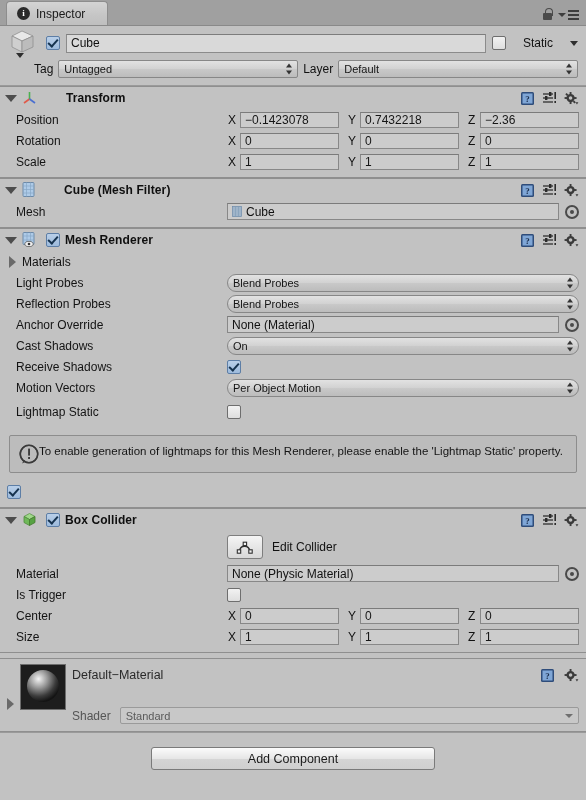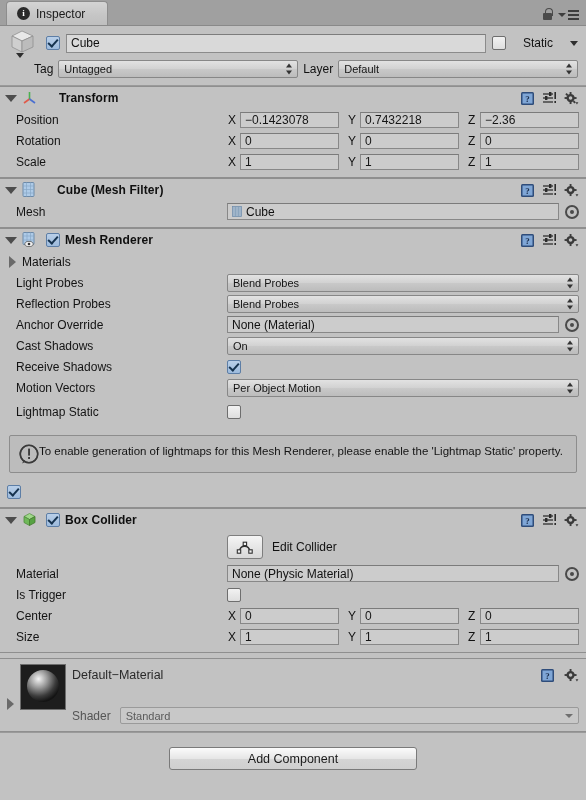--- a/index.html
+++ b/index.html
@@ -100,21 +100,21 @@
   
   .comp { background:#c2c2c2; border-top:1px solid #8f8f8f; border-bottom:1px solid #8f8f8f; }
   .comp + .comp { border-top: 1px solid #8f8f8f; margin-top: 0; }
   .comp-head {
     display:flex; align-items:center; gap:5px; height:22px; padding:0 7px 0 5px;
     background: #c2c2c2;
   }
   .foldout { width:0;height:0;border-left:6px solid transparent;border-right:6px solid transparent;border-top:7px solid #4d4d4d; flex:0 0 12px; }
   .foldout.closed { border-top:6px solid transparent; border-bottom:6px solid transparent; border-left:7px solid #6a6a6a; border-right:none; width:0;height:0; flex:0 0 7px;}
   .comp-title { font-size:12px; font-weight:bold; color:#0f0f0f; letter-spacing:0.1px; }
-  .comp-title.indent { margin-left:17px; }
+  .comp-title.indent { margin-left:24px; }
   .comp-head-icons { margin-left:auto; display:flex; align-items:center; gap:7px; }
 
   .ico-help { width:15px;height:15px; position:relative; }
   .ico-preset { width:15px;height:14px; position:relative; }
   .ico-gear { width:15px;height:15px; position:relative; display:flex; align-items:center; }
 
   .rows { padding: 0 7px 5px 7px; }
   .row { display:flex; align-items:center; height:21px; }
   .row .lab { width: 220px; flex:0 0 220px; font-size:12px; padding-left:9px; color:#141414;}
   .ctrl { flex:1 1 auto; display:flex; align-items:center; gap:0; }
@@ -133,21 +133,21 @@
     flex:1 1 auto; height:17px; background:#ccc; border:1px solid #888; border-top-color:#7b7b7b;
     display:flex; align-items:center; gap:4px; padding:0 4px; font-size:12px;
   }
   .obj-dot {
     width:14px; height:14px; margin-left:6px; flex:0 0 14px;
     border-radius:50%; border:2px solid #4a4a4a; position:relative; background:#c2c2c2;
   }
   .obj-dot::after { content:""; position:absolute; left:3px; top:3px; width:4px;height:4px; border-radius:50%; background:#4a4a4a;}
   .mini-cube { width:10px;height:11px; flex:0 0 10px; }
 
-  .popup-full { flex:1 1 auto; }
+  .popup-full { flex:1 1 auto;border-radius:9px; }
 
   .helpbox {
     margin: 4px 9px 6px 9px; border:1px solid #8d8d8d; background:#bcbcbc;
     border-radius:2px; display:flex; align-items:flex-start; gap:0; padding:8px 9px;
   }
   .helpbox .warn {
     width:20px;height:20px;flex:0 0 20px; position:relative;
   }
   .helpbox .txt { font-size:11.5px; line-height:15px; color:#141414; }
 
@@ -176,21 +176,21 @@
   .shader-lbl { font-size:12px; color:#555; }
   .shader-pop {
     flex:1 1 auto; height:17px; background:#c8c8c8; border:1px solid #9a9a9a; border-radius:2px;
     display:flex; align-items:center; padding:0 14px 0 5px; font-size:11px; color:#5a5a5a; position:relative;
   }
   .shader-pop .dn { position:absolute; right:5px; top:50%; transform:translateY(-50%);
     width:0;height:0;border-left:4px solid transparent;border-right:4px solid transparent;border-top:4px solid #6f6f6f;}
 
   .footer { flex:1 1 auto; background:#c2c2c2; display:flex; justify-content:center; padding-top:14px; border-top:1px solid #9a9a9a;}
   .add-btn {
-    width:248px;height:23px;
+    width:284px;height:23px;
     background: linear-gradient(180deg,#fbfbfb 0%, #e6e6e6 50%, #d5d5d5 51%, #cfcfcf 100%);
     border:1px solid #7a7a7a; border-radius:3px;
     display:flex;align-items:center;justify-content:center;
     font-size:12.5px; color:#1a1a1a;
   }
   .spacer-thin { height:5px; background:#c2c2c2; }
 </style>
 </head>
 <body>
 

